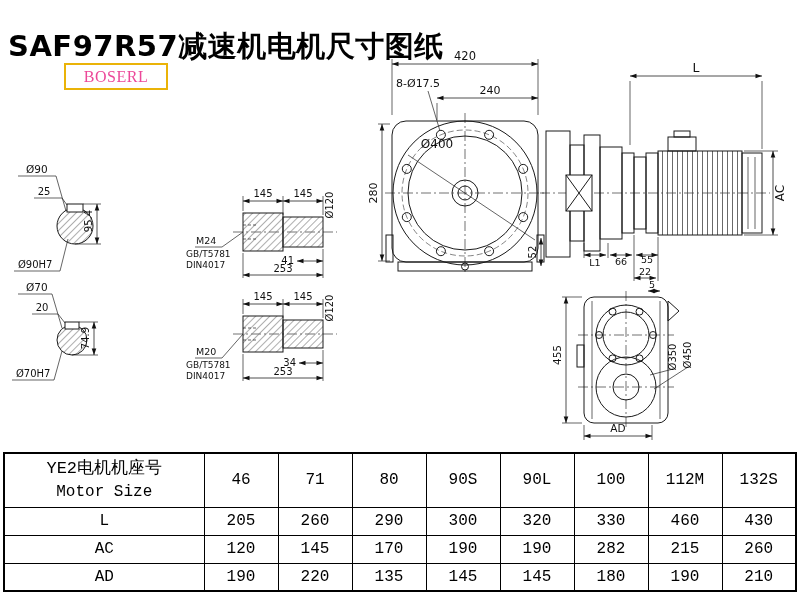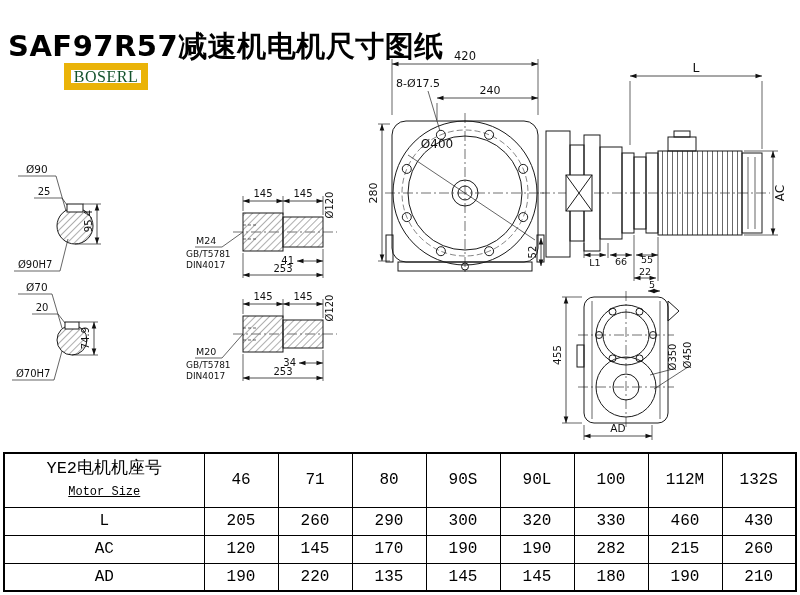--- a/index.html
+++ b/index.html
@@ -2,40 +2,40 @@
 <html><head>
 <meta charset="utf-8">
 <style>
   * { margin:0; padding:0; box-sizing:border-box; }
   html,body { width:800px; height:595px; }
   body { background:#fff; position:relative; overflow:hidden; font-family:"Liberation Sans", sans-serif; color:#000; }
 
   .title { position:absolute; left:8px; top:5px; font-size:29px; font-weight:bold;
            font-family:"DejaVu Sans", sans-serif; letter-spacing:0.5px;margin-top:22px; }
 
-  .logo { position:absolute; left:64px; top:63px; width:84px; height:27px;
-          border:7px solid #eab308; color:#14532d; background:#fff;
+  .logo { position:absolute; left:64px; top:63px; width:104px; height:27px;
+          border:2px solid #eab308; color:#ec4899; background:#fff;
           font-family:"Liberation Serif", serif; font-size:16px;
           display:flex; align-items:center; justify-content:center; letter-spacing:0.5px; }
 
   svg.drawing { position:absolute; left:0; top:45px; }
   svg text { fill:#111; stroke:none; font-family:"DejaVu Sans", sans-serif; }
   .x  { stroke:#222; stroke-width:0.7; }
   .d  { stroke:#222; stroke-width:0.8; }
   .cl { stroke:#333; stroke-width:0.7; stroke-dasharray:10 3 2 3; }
   .bc { stroke:#333; stroke-width:0.6; stroke-dasharray:6 3; }
 
   table.dims { position:absolute; left:3px; top:452px; width:794px;
                border-collapse:collapse; table-layout:fixed;
                font-family:"Liberation Mono", monospace; border:2px solid #000; }
   .dims th, .dims td { border:1.6px solid #000; text-align:center; vertical-align:middle;
                        font-weight:normal; font-size:16px; height:28px; padding:0; }
   .dims tr.hdr th { height:54px; }
   .dims .cn { font-size:17px; line-height:24px; }
-  .dims .en { font-size:12px; line-height:22px;text-decoration:underline; }
+  .dims .en { font-size:16px; line-height:22px; }
   col.c0 { width:200px; }
 </style>
 </head>
 <body>
 
 <h1 class="title">SAF97R57减速机电机尺寸图纸</h1>
 <div class="logo">BOSERL</div>
 
 <svg class="drawing" width="800" height="410" viewBox="0 0 800 410">
   <defs>

